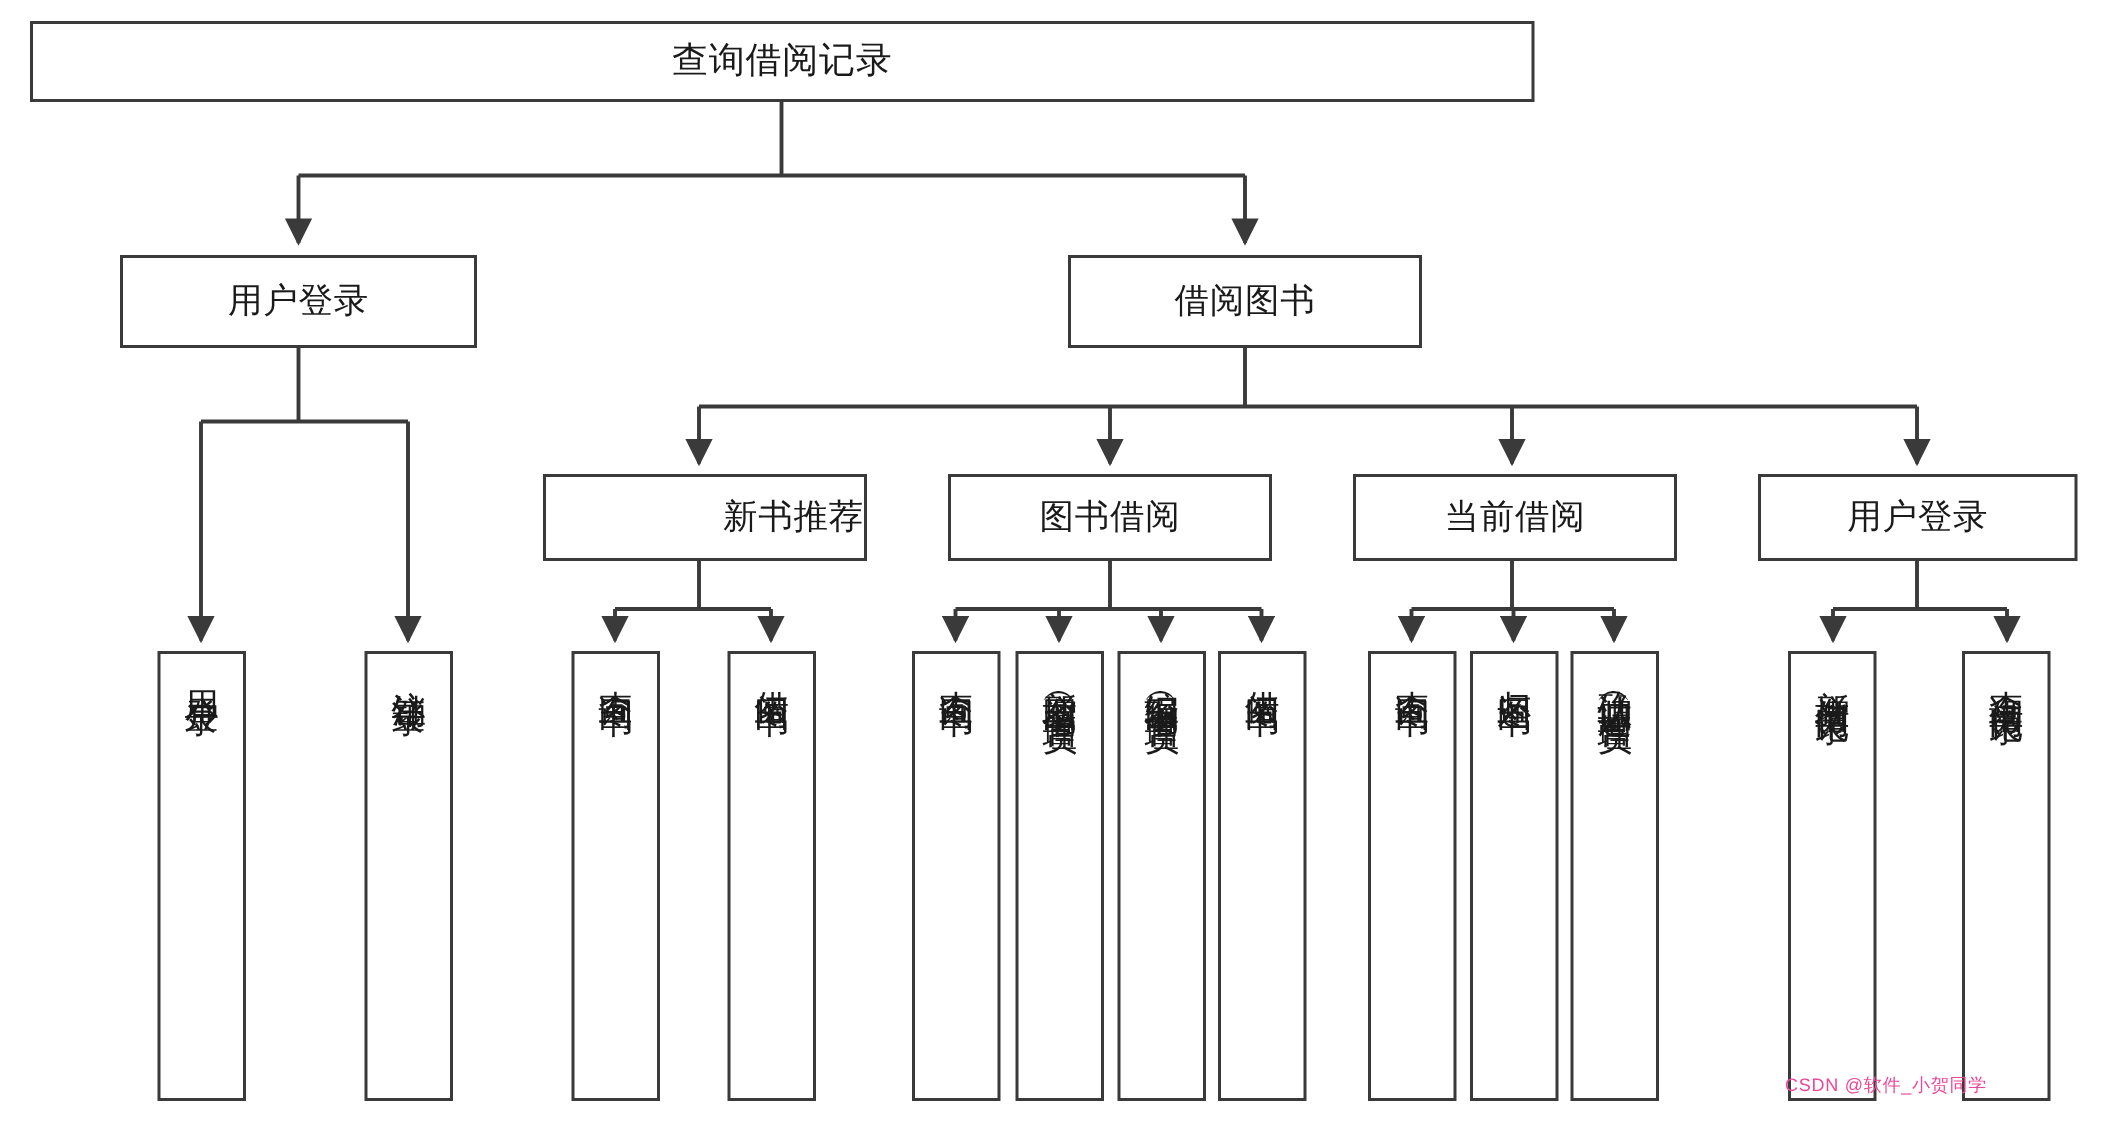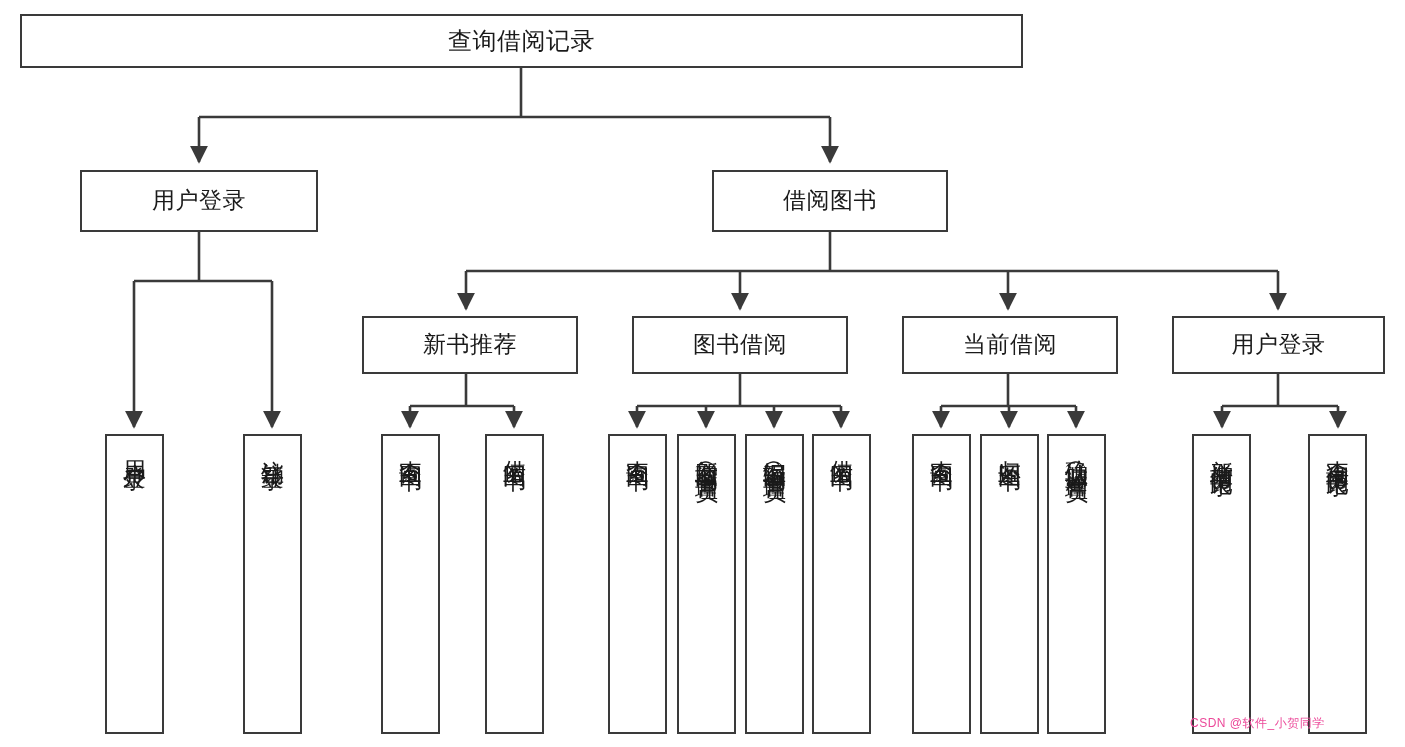--- a/index.html
+++ b/index.html
@@ -130,21 +130,21 @@
     <span class="lbl">查询借阅记录</span>
   </div>
 
   <div class="node h" style="left:80px; top:170px; width:238px; height:62px;">
     <span class="lbl">用户登录</span>
   </div>
   <div class="node h" style="left:712px; top:170px; width:236px; height:62px;">
     <span class="lbl">借阅图书</span>
   </div>
 
-  <div class="node h" style="left:362px; top:316px; width:216px; height:58px;">
+  <div class="node h" style="left:362px; top:316px; width:216px; height:58px;justify-content:flex-end;">
     <span class="lbl">新书推荐</span>
   </div>
   <div class="node h" style="left:632px; top:316px; width:216px; height:58px;align-items:center;">
     <span class="lbl">图书借阅</span>
   </div>
   <div class="node h" style="left:902px; top:316px; width:216px; height:58px;">
     <span class="lbl">当前借阅</span>
   </div>
   <div class="node h" style="left:1172px; top:316px; width:213px; height:58px;">
     <span class="lbl">用户登录</span>

